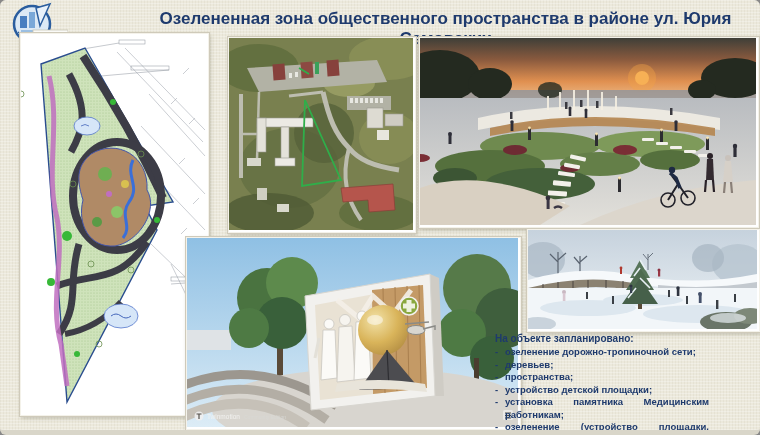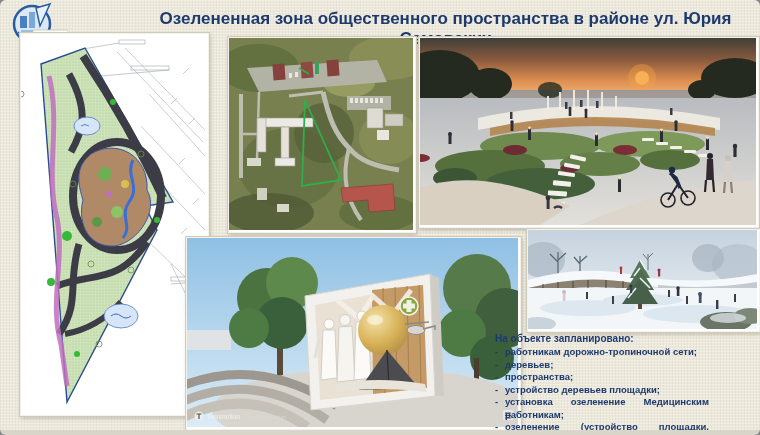--- a/index.html
+++ b/index.html
@@ -501,41 +501,41 @@
       </g>
     </svg>
   </figure>
 
   <div class="planned">
     <p class="planned-heading">На объекте запланировано:</p>
     <div>
 
         <div class="pitem">
           <span class="pdash">-</span>
-          <span class="ptxt">работникам дорожно-тропиночной сети;</span>
+          <span class="ptxt">озеленение дорожно-тропиночной сети;</span>
         </div>
 
         <div class="pitem">
           <span class="pdash">-</span>
           <span class="ptxt">деревьев;</span>
         </div>
 
         <div class="pitem">
           <span class="pdash">-</span>
           <span class="ptxt">пространства;</span>
         </div>
 
         <div class="pitem">
           <span class="pdash">-</span>
-          <span class="ptxt">устройство деревьев площадки;</span>
+          <span class="ptxt">устройство детской площадки;</span>
         </div>
 
         <div class="pitem">
           <span class="pdash">-</span>
-          <span class="ptxt">установка озеленение Медицинским работникам;</span>
+          <span class="ptxt">установка памятника Медицинским работникам;</span>
         </div>
 
         <div class="pitem">
           <span class="pdash">-</span>
           <span class="ptxt">озеленение (устройство площадки, посадка деревьев и кустарников)</span>
         </div>
       </div>
   </div>
 
 </div>

